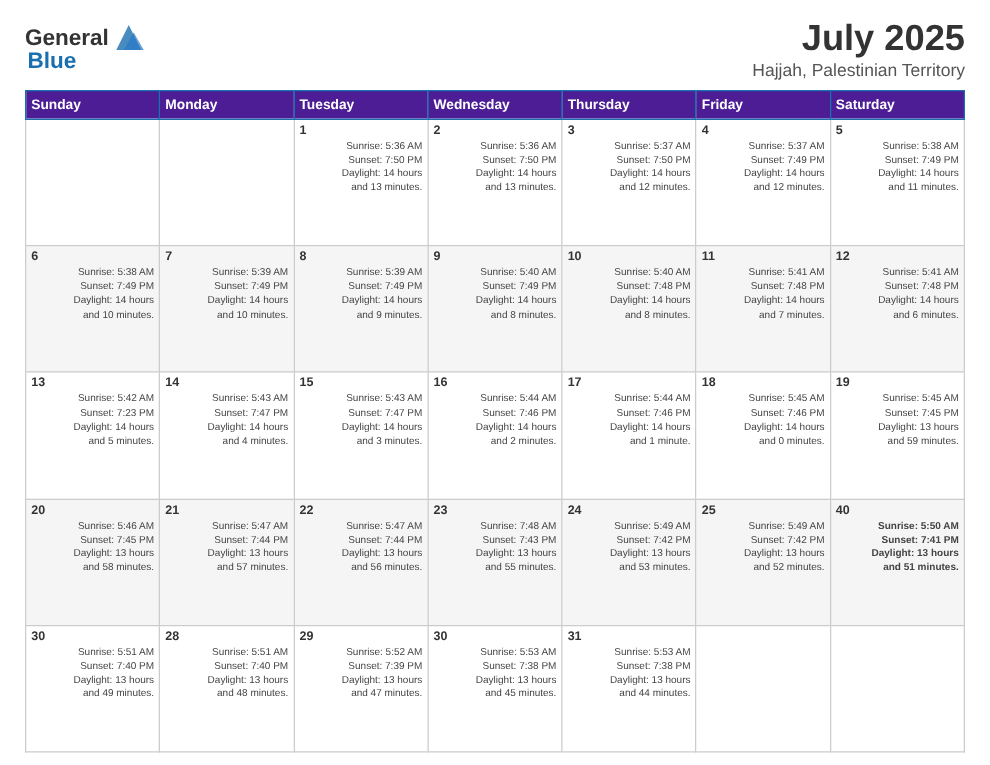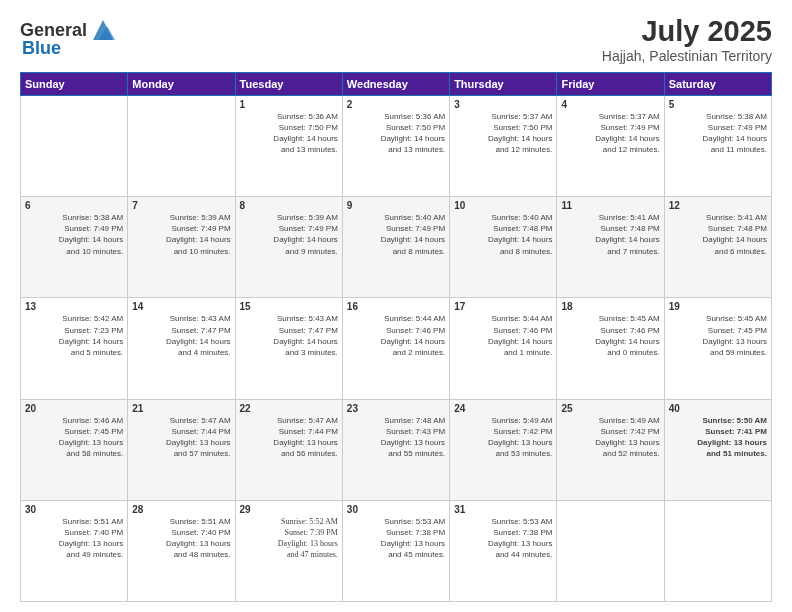--- a/index.html
+++ b/index.html
@@ -338,21 +338,21 @@
           </td>
           <td>
             <span class="day-num">28</span>
             <div class="day-info" style="white-space: pre-line;">Sunrise: 5:51 AM
 Sunset: 7:40 PM
 Daylight: 13 hours
 and 48 minutes.</div>
           </td>
           <td>
             <span class="day-num">29</span>
-            <div class="day-info" style="white-space: pre-line; font-family: Liberation Serif, serif;">Sunrise: 5:52 AM
+            <div class="day-info" style="white-space: pre-line;">Sunrise: 5:52 AM
 Sunset: 7:39 PM
 Daylight: 13 hours
 and 47 minutes.</div>
           </td>
           <td>
             <span class="day-num">30</span>
             <div class="day-info" style="white-space: pre-line;">Sunrise: 5:53 AM
 Sunset: 7:38 PM
 Daylight: 13 hours
 and 45 minutes.</div>

